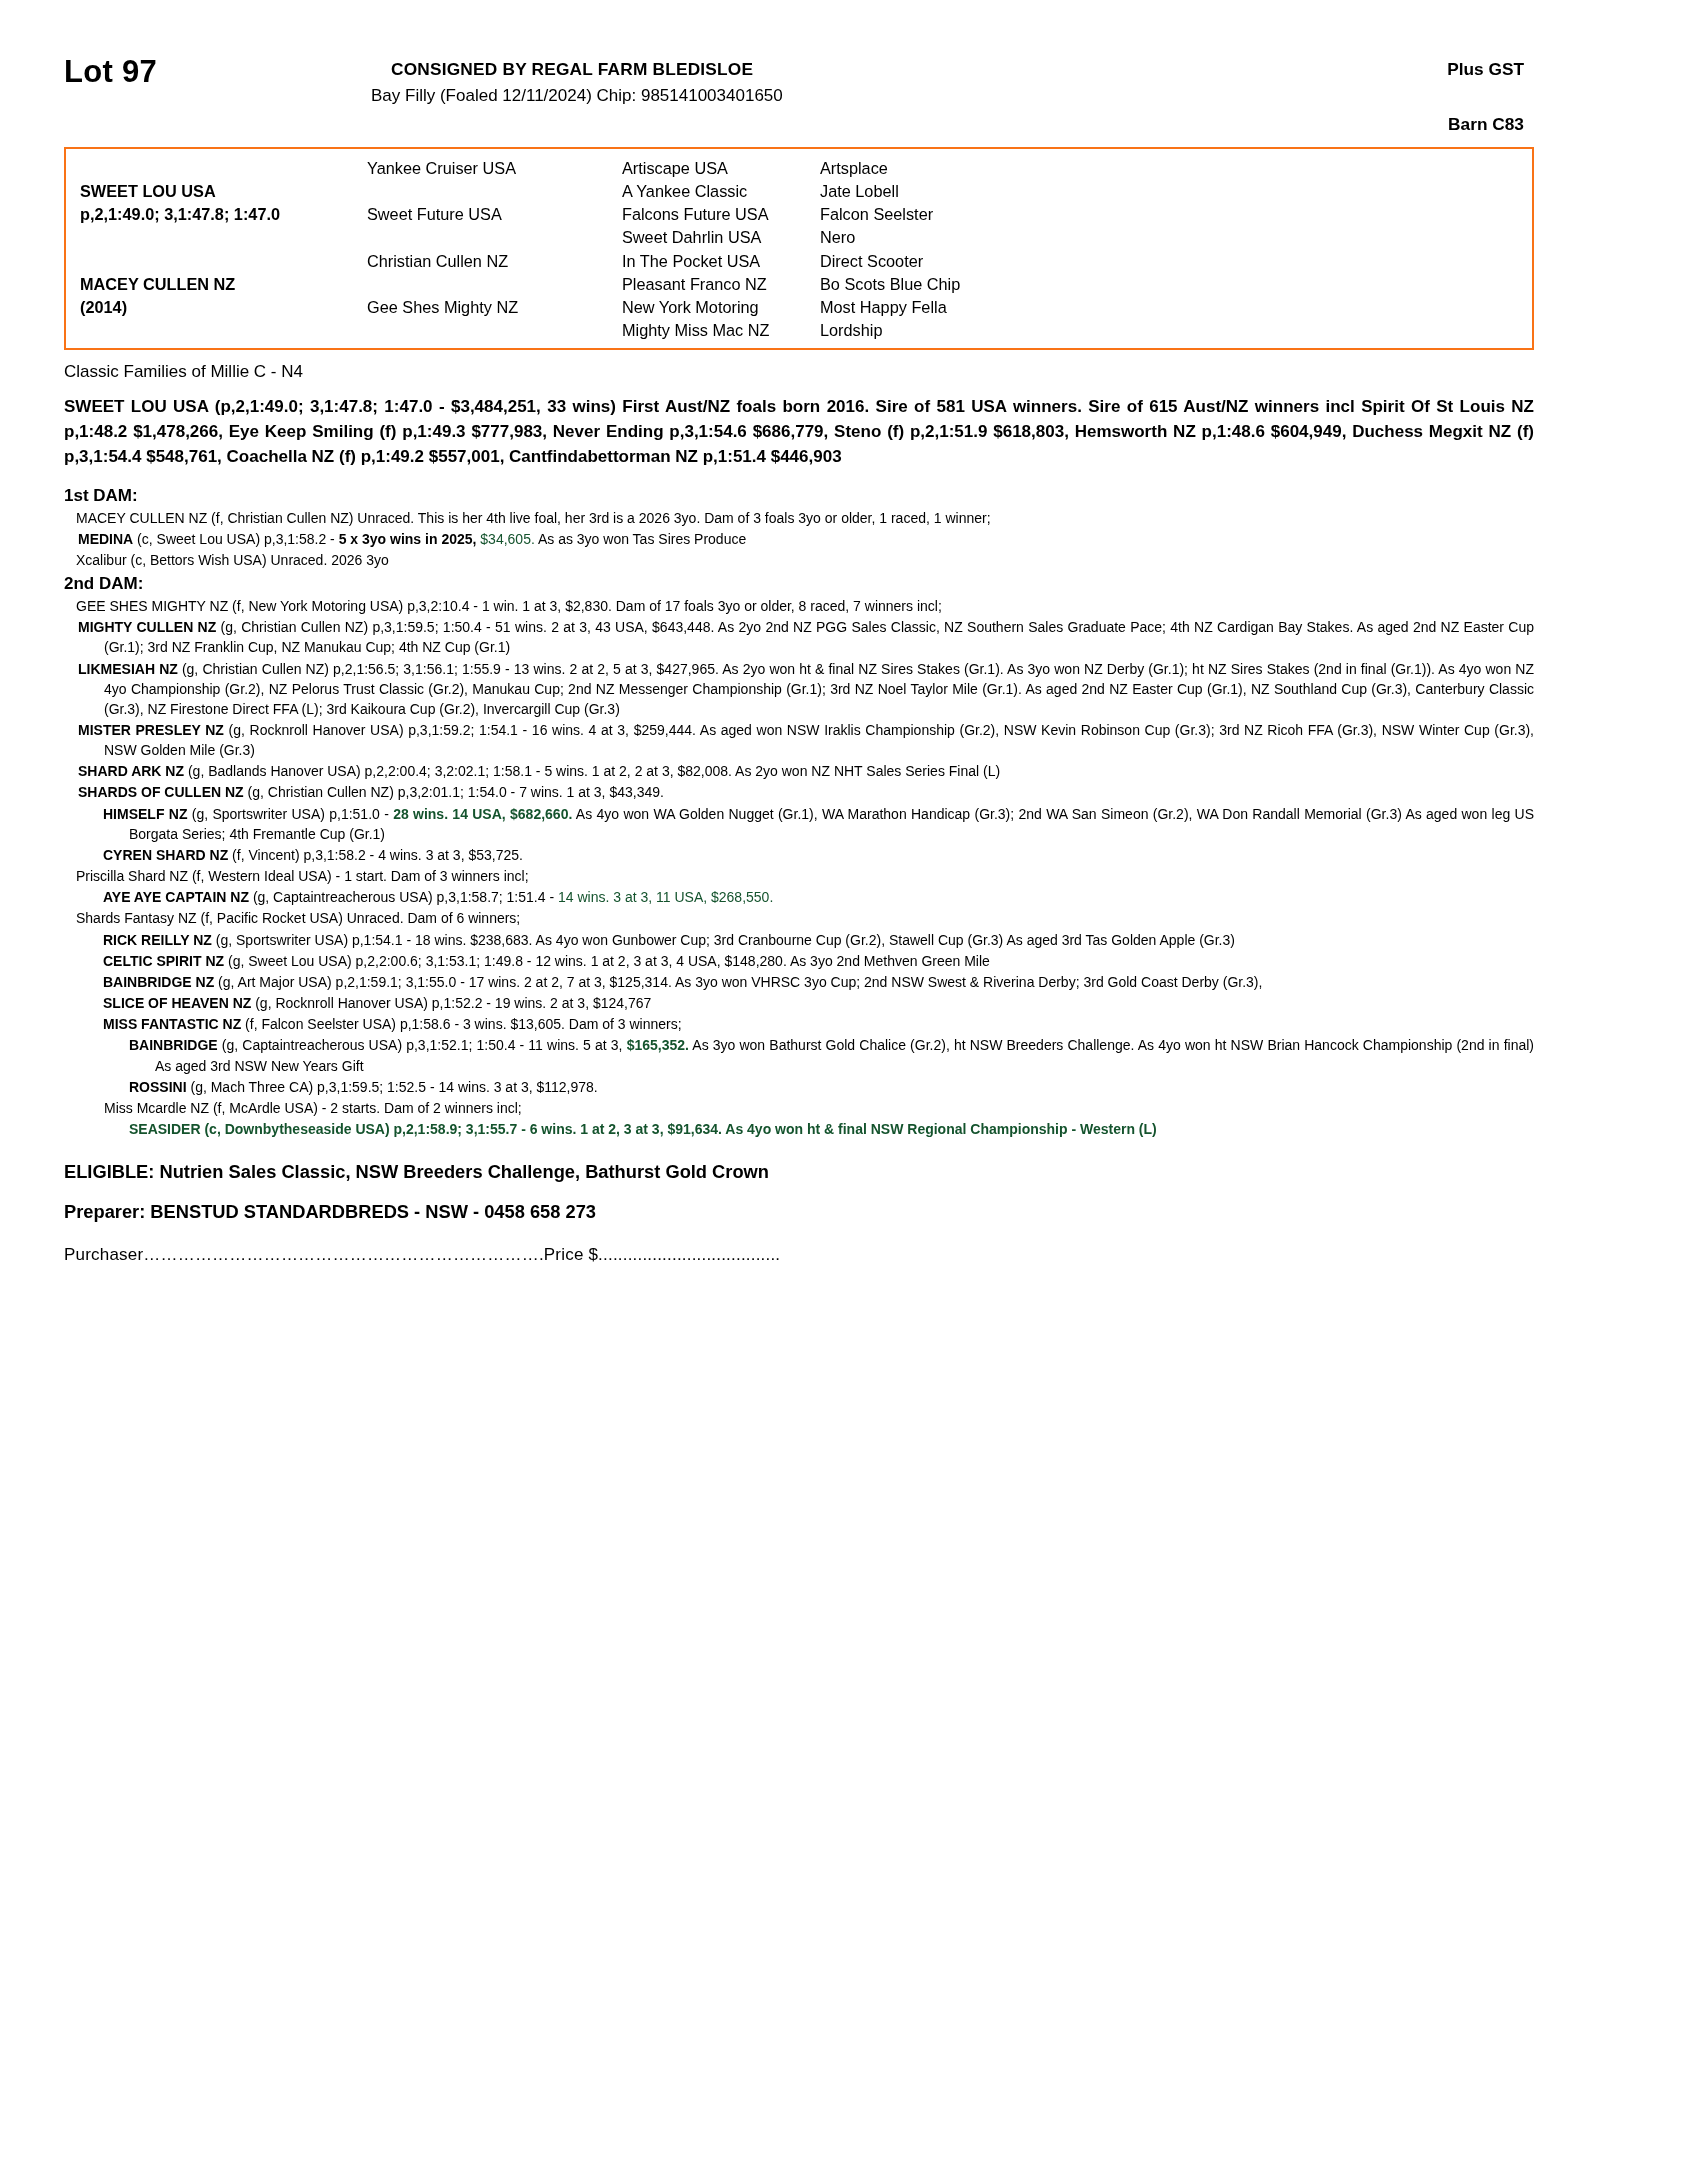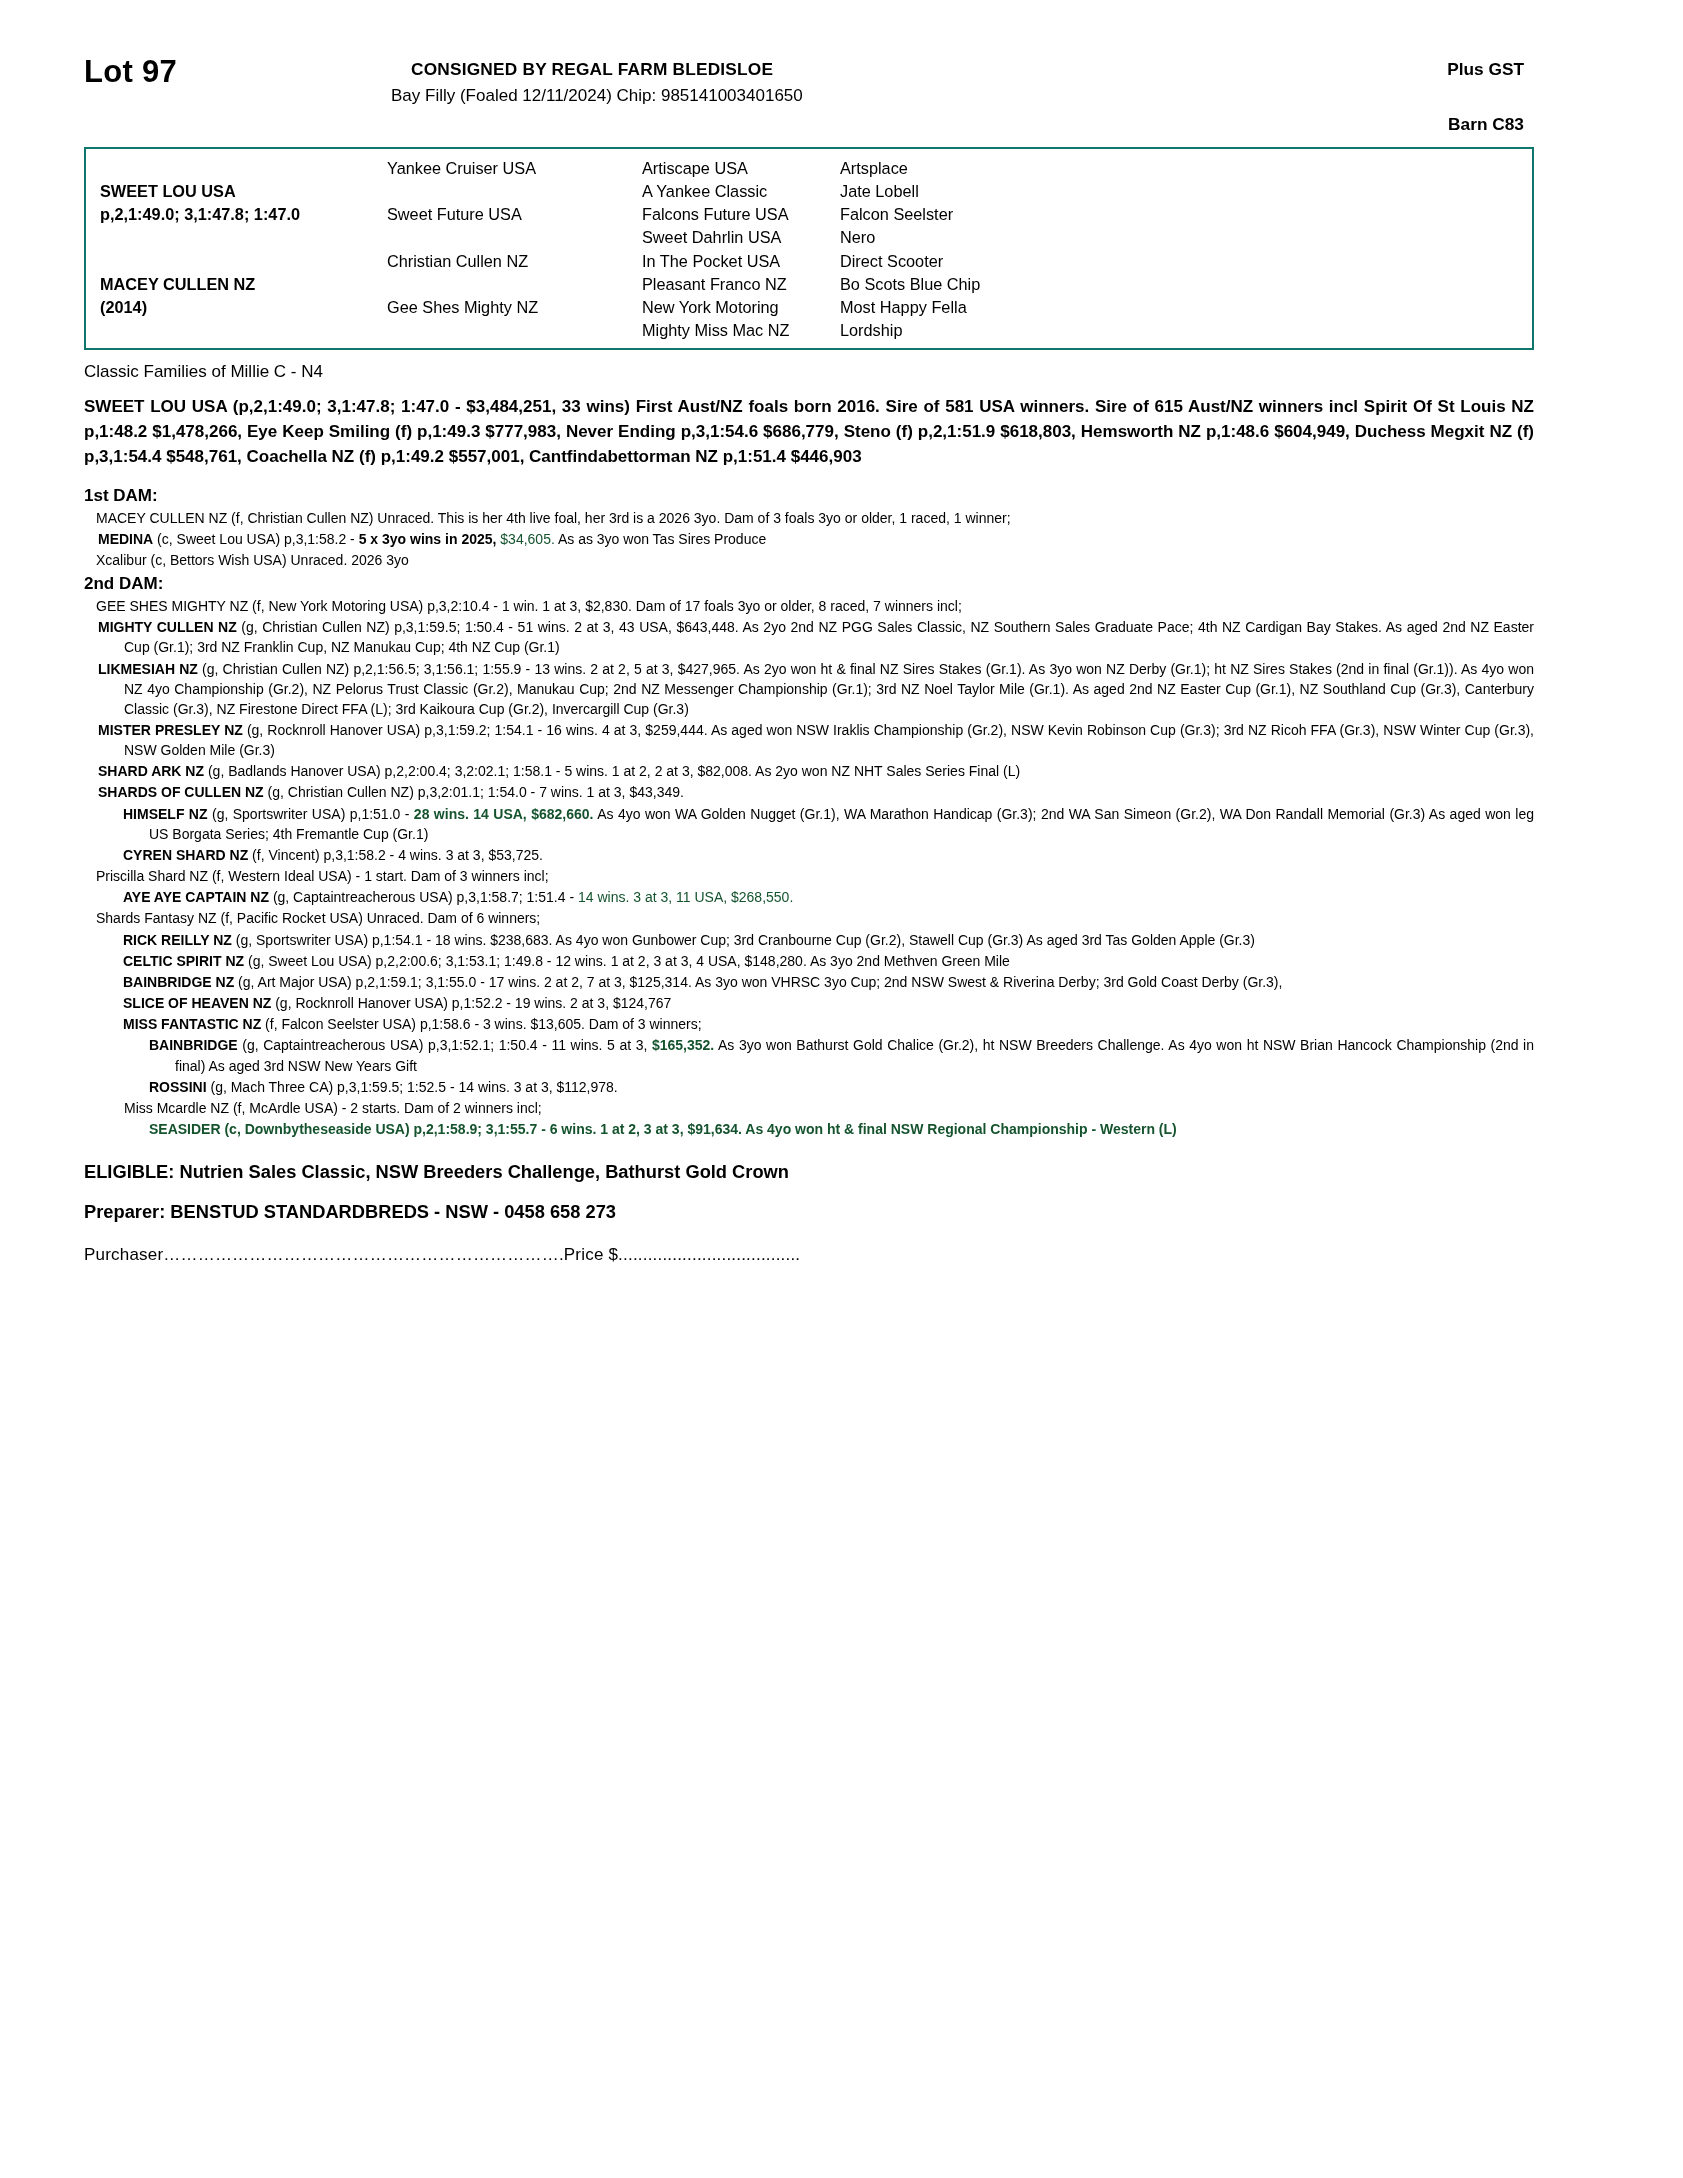--- a/index.html
+++ b/index.html
@@ -11,21 +11,21 @@
     width: 1683px;
     height: 2178px;
     font-family: "Liberation Sans", sans-serif;
     color: #000000;
   }
   .page {
     position: relative;
     width: 1683px;
     height: 2172px;
     box-sizing: border-box;
-    padding: 48px 149px 0 84px;
+    padding: 48px 149px 0 64px;
   }
   
   .header {
     position: relative;
     height: 91px;
   }
   .lot-title {
     position: absolute;
     left: 0;
     top: 6px;
@@ -56,21 +56,21 @@
   }
   .barn {
     position: absolute;
     right: 10px;
     top: 66px;
     font-size: 17.3px;
     font-weight: bold;
   }
   
   .ped-box {
-    border: 2px solid #0f766e;
+    border: 2px solid #f97316;
     margin-top: 8px;
     padding: 8px 0 6px 0;
   }
   .ped-grid {
     display: grid;
     grid-template-columns: 297px 255px 198px 198px;
     font-size: 16.3px;
     line-height: 1.42;
   }
   .ped-grid > div {

